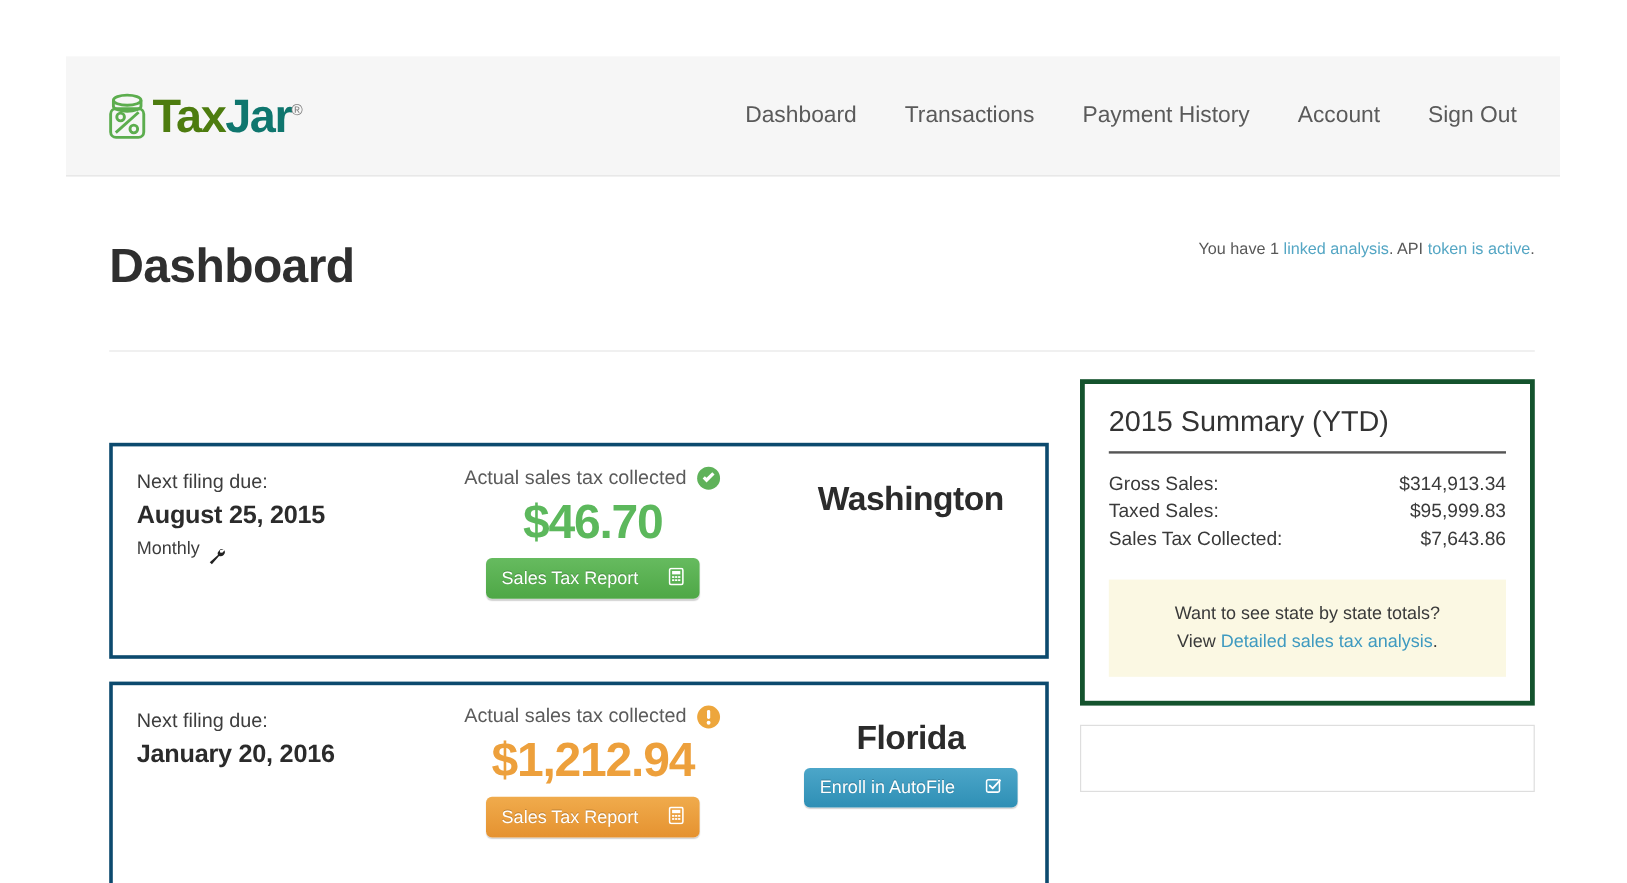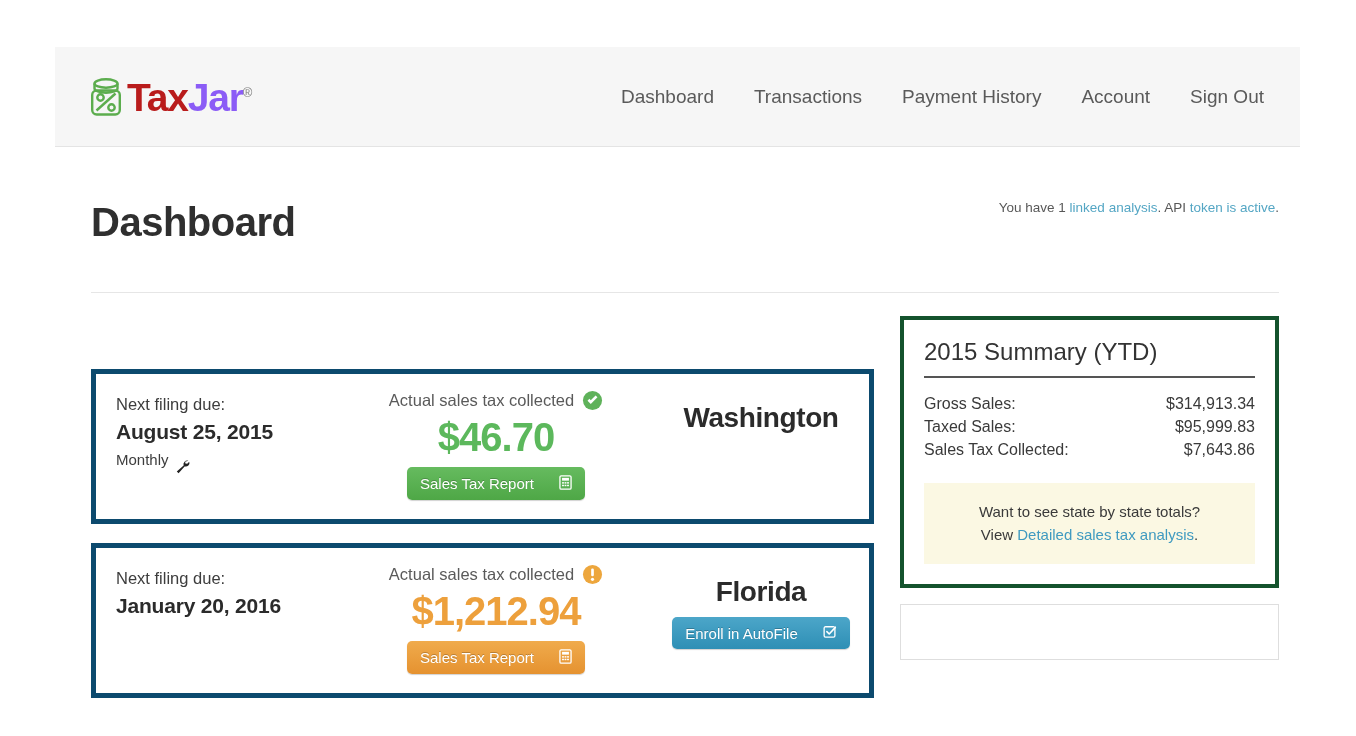--- a/index.html
+++ b/index.html
@@ -47,22 +47,22 @@
     height: 40px;
     margin-right: 3px;
     display: block;
   }
   .brand-text {
     font-size: 39px;
     font-weight: bold;
     letter-spacing: -1.2px;
     line-height: 1;
   }
-  .brand-text .t-tax { color: #b91c1c; }
-  .brand-text .t-jar { color: #8b5cf6; }
+  .brand-text .t-tax { color: #4d7c0f; }
+  .brand-text .t-jar { color: #0f766e; }
   .brand-reg {
     font-size: 13px;
     color: #808080;
     vertical-align: super;
     font-weight: normal;
   }
 
   .nav-links {
     position: absolute;
     right: 36px;
@@ -132,23 +132,23 @@
 
   .left-col {
     position: absolute;
     left: 91px;
     top: 369px;
     width: 783px;
   }
 
   .state-card {
     position: relative;
-    border: 5px solid #0c4a6e;
+    border: 3px solid #0c4a6e;
     background: #ffffff;
-    height: 155px;
+    height: 180px;
     box-sizing: border-box;
     margin-bottom: 19px;
   }
   .card-due {
     position: absolute;
     left: 20px;
     top: 18px;
     width: 240px;
   }
   .due-label {

